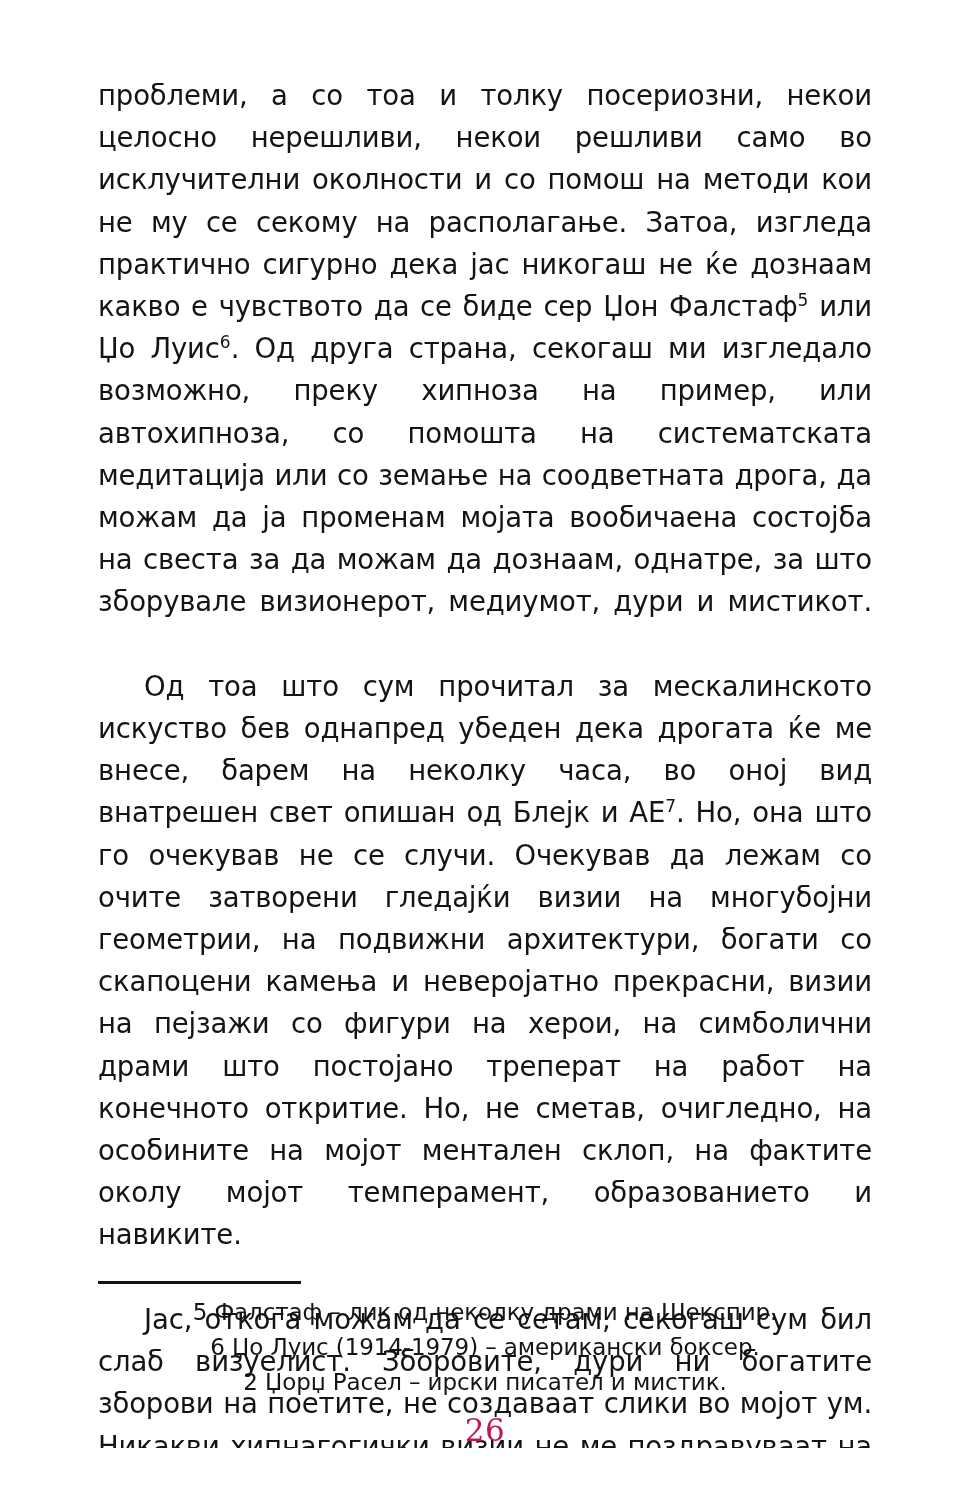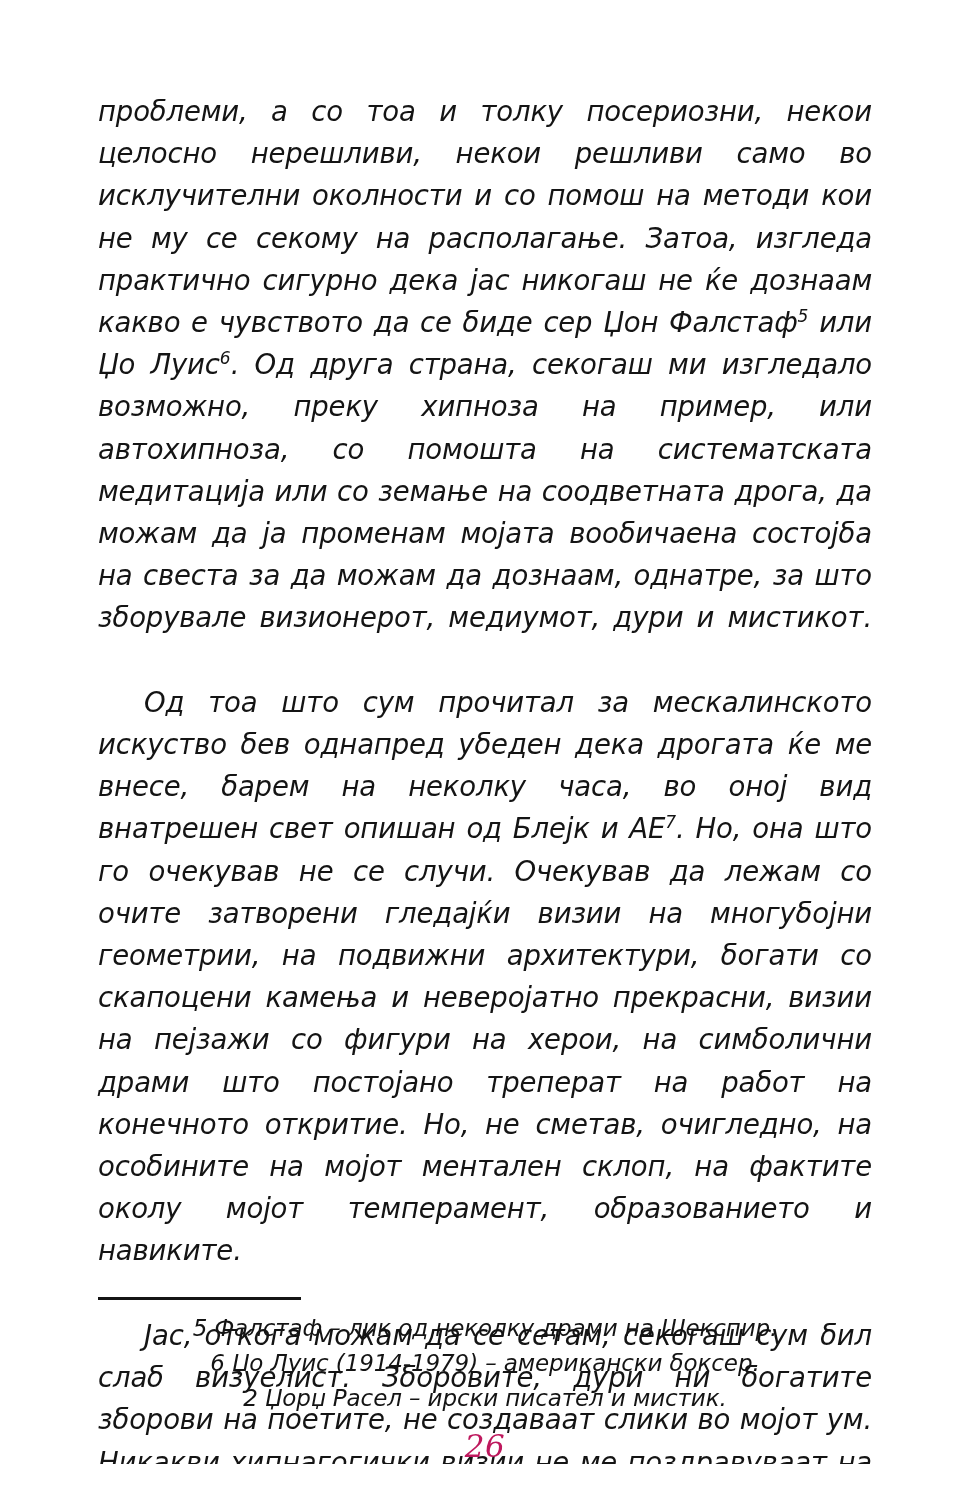--- a/index.html
+++ b/index.html
@@ -6,27 +6,26 @@
   html, body {
     margin: 0;
     padding: 0;
     background: #ffffff;
   }
 
   .page {
     position: relative;
     width: 970px;
     height: 1448px;
-    margin: 16px auto;
+    margin: 0 auto;
     background: #ffffff;
     box-sizing: border-box;
     overflow: hidden;
     font-family: "DejaVu Sans", "Liberation Sans", sans-serif;
     color: #141414;
-    font-style: italic;
   }
 
   .text-column {
     position: absolute;
     left: 98px;
     top: 74px;
     width: 774px;
   }
 
   p.body-par {

